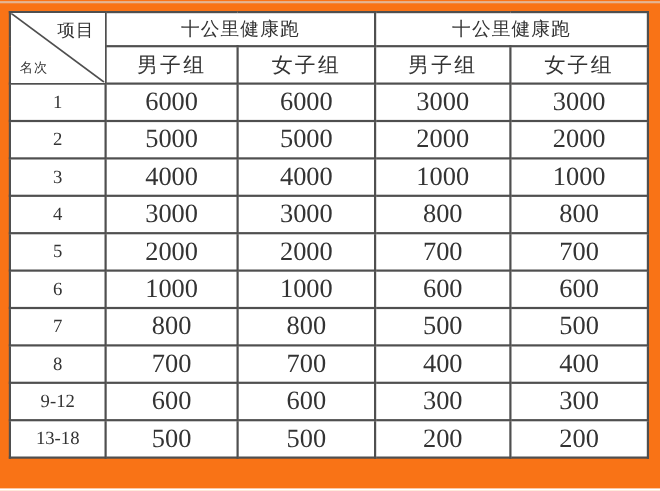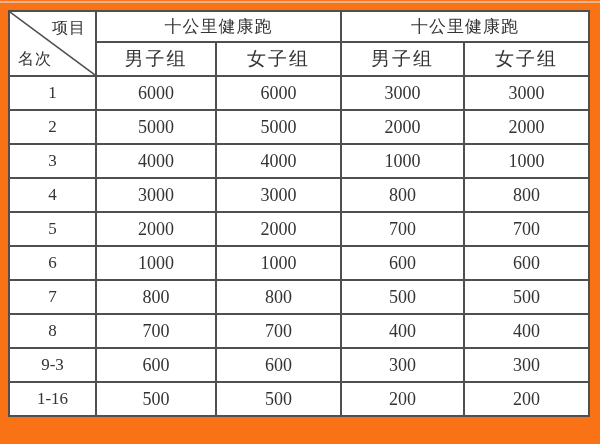--- a/index.html
+++ b/index.html
@@ -33,42 +33,42 @@
   .prize th, .prize td {
     border: 2px solid #4f4f4f;
     text-align: center;
     vertical-align: middle;
     padding: 0;
     font-weight: normal;
     background: #ffffff;
   }
   .prize tr.group-row th { height: 31px; font-size: 17px; letter-spacing: 1px; }
   .prize tr.sub-row th   { height: 34px; font-size: 19px; letter-spacing: 2px; }
-  .prize td              { height: 34px; font-size: 18px; }
+  .prize td              { height: 34px; font-size: 24px; }
   .prize td.rank         { font-size: 17px; }
   .corner {
     position: relative;
     padding: 0;
   }
   .corner .diag {
     position: absolute;
     top: 0; left: 0;
     width: 100%; height: 100%;
     display: block;
   }
   .corner .corner-top {
     position: absolute;
     top: 6px; right: 9px;
     font-size: 16px;
     letter-spacing: 1px;
   }
   .corner .corner-bottom {
     position: absolute;
     bottom: 5px; left: 8px;
-    font-size: 16px;
+    font-size: 12px;
     letter-spacing: 1px;
     margin-top: 24px;
   }
 </style>
 </head>
 <body>
 
 <div class="stage">
   <div class="top-artifact"></div>
 
@@ -149,28 +149,28 @@
       <td>500</td>
     </tr>
     <tr>
       <td class="rank">8</td>
       <td>700</td>
       <td>700</td>
       <td>400</td>
       <td>400</td>
     </tr>
     <tr>
-      <td class="rank">9-3</td>
+      <td class="rank">9-12</td>
       <td>600</td>
       <td>600</td>
       <td>300</td>
       <td>300</td>
     </tr>
     <tr>
-      <td class="rank">1-16</td>
+      <td class="rank">13-18</td>
       <td>500</td>
       <td>500</td>
       <td>200</td>
       <td>200</td>
     </tr>
   </tbody>
     </table>
 </div>
 
 </body></html>

